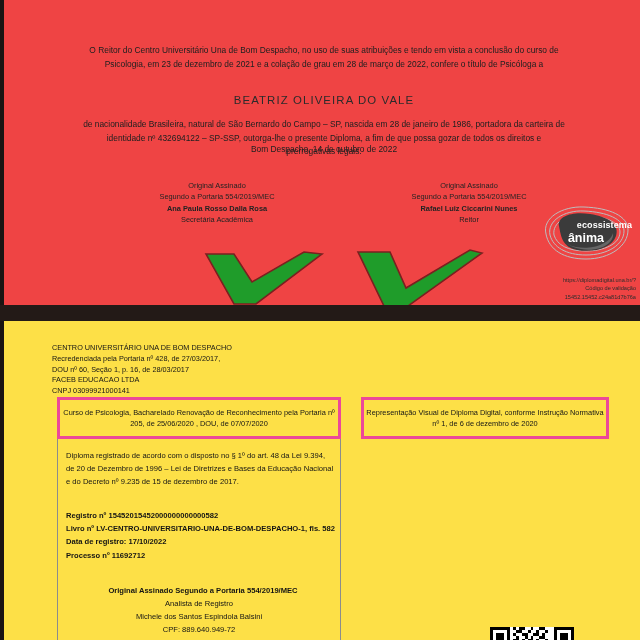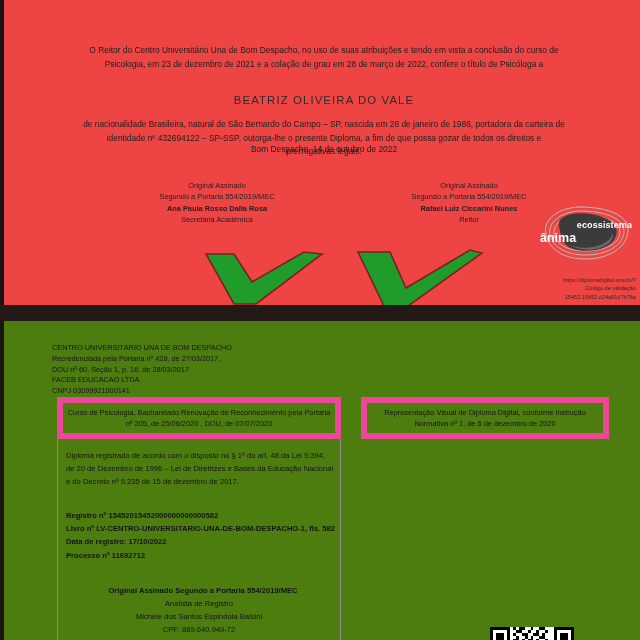--- a/index.html
+++ b/index.html
@@ -36,21 +36,21 @@
     background: #231a17;
   }
 
   
   #page-two {
     position: absolute;
     left: 4px;
     top: 321px;
     width: 636px;
     height: 319px;
-    background: #4d7c0f;
+    background: #fde047;
     overflow: hidden;
   }
 
   
   .p1-intro {
     position: absolute;
     left: 78px;
     top: 44px;
     width: 484px;
     text-align: center;
@@ -115,20 +115,21 @@
     left: 0; top: 16px; width: 92px;
     text-align: right;
     font-size: 9px;
     font-weight: bold;
     color: #ffffff;
     letter-spacing: .1px;
   }
   .logo-txt2 {
     position: absolute;
     left: 0; top: 27px; width: 92px;
+    text-align: center;
     font-size: 12.5px;
     font-weight: bold;
     color: #ffffff;
   }
 
   .valid-block {
     position: absolute;
     left: 498px;
     top: 276px;
     width: 134px;
@@ -151,21 +152,21 @@
     left: 48px;
     top: 22px;
     font-size: 7.3px;
     line-height: 1.48;
     color: #151515;
     white-space: pre-line;
   }
 
   .box {
     position: absolute;
-    border: 6px solid #ec4899;
+    border: 3px solid #ec4899;
     box-sizing: border-box;
     text-align: center;
     font-size: 7.4px;
     line-height: 1.55;
     color: #151515;
     display: flex;
     align-items: center;
     justify-content: center;
     padding: 3px 2px;
   }

